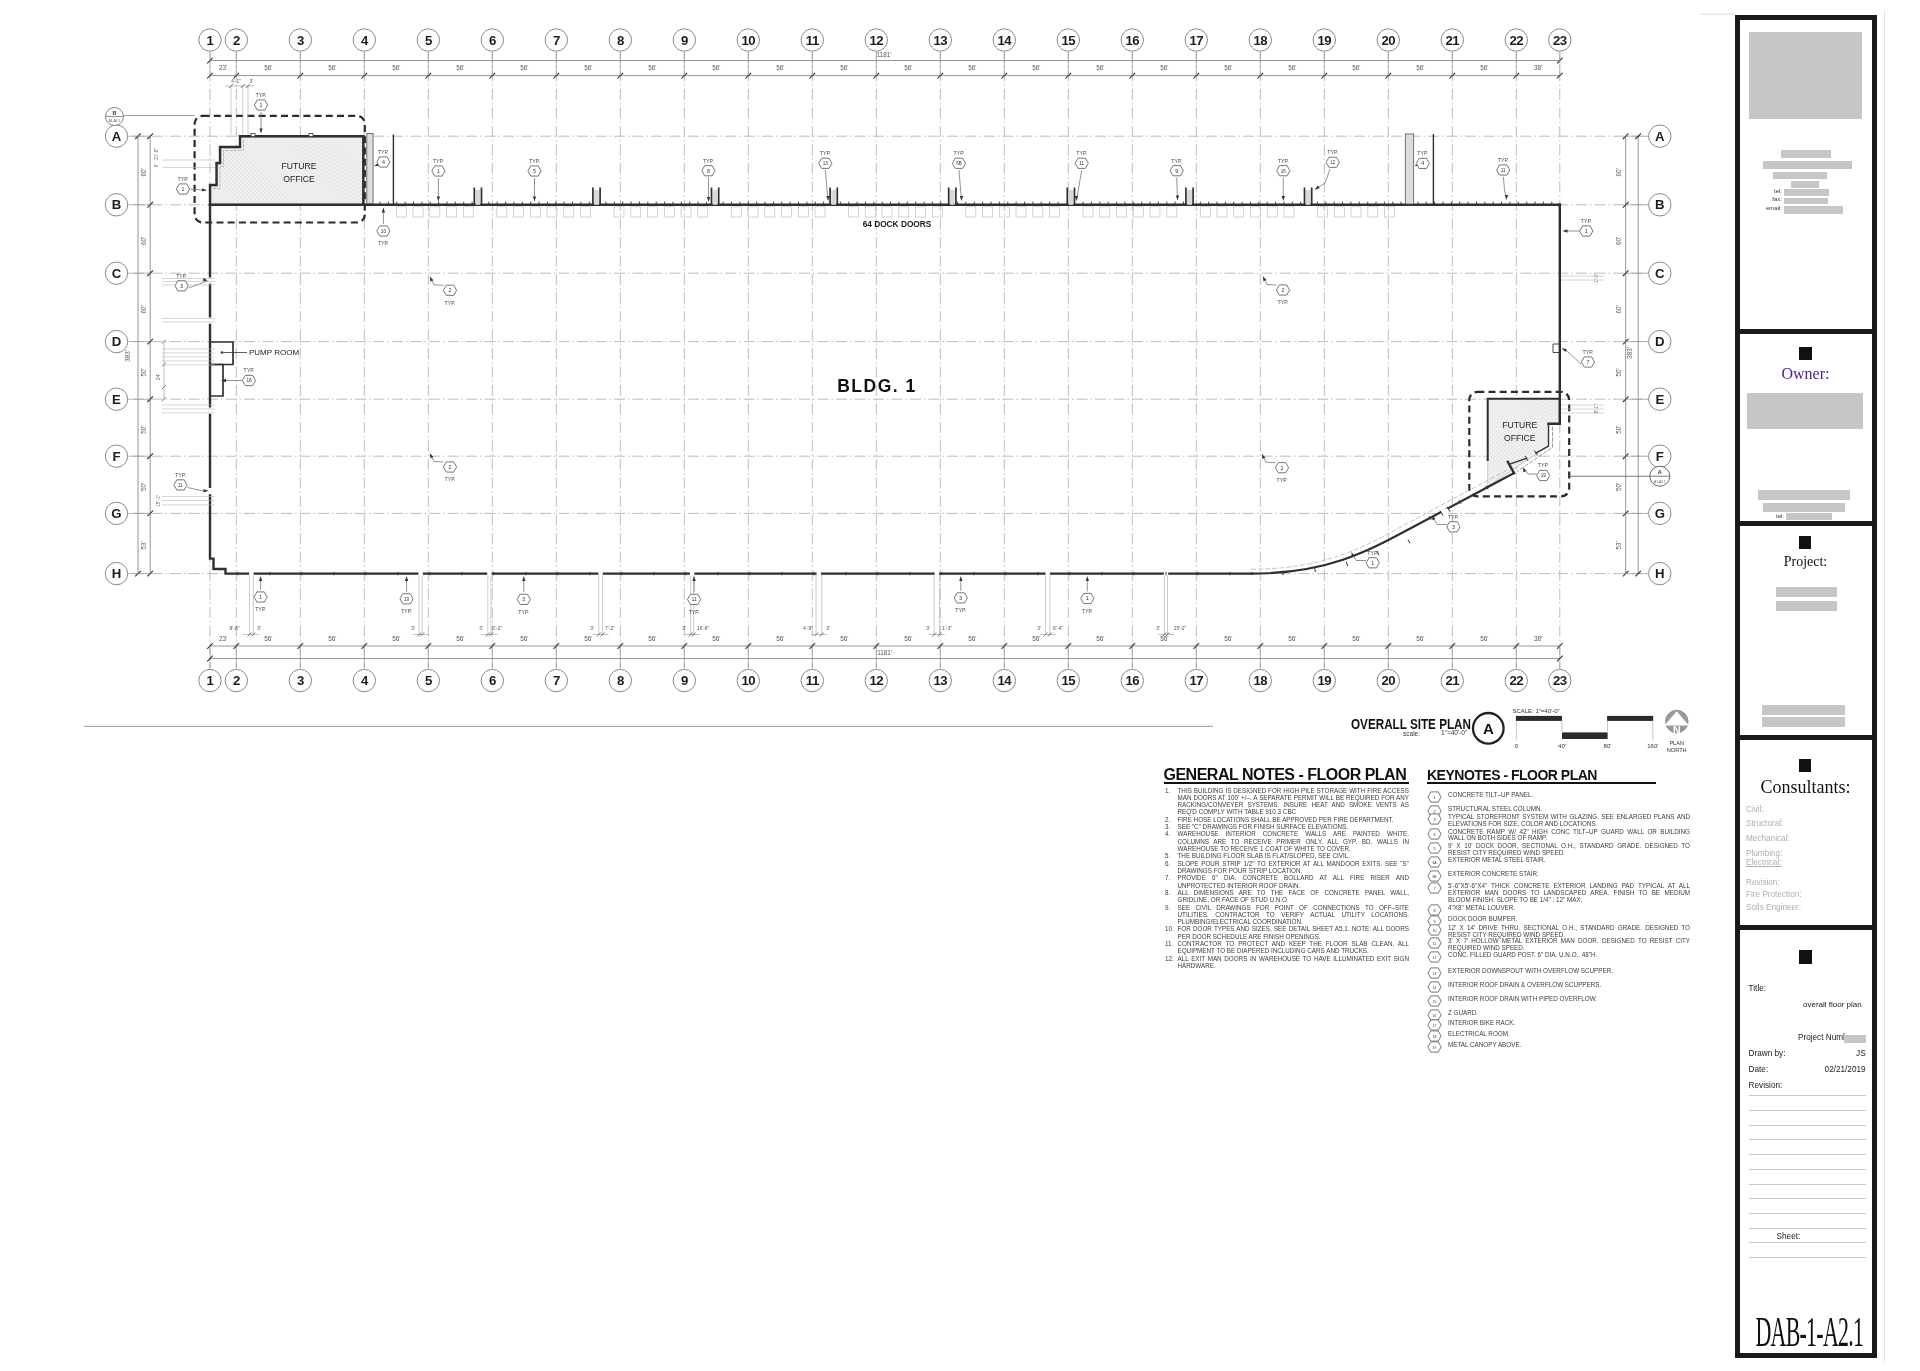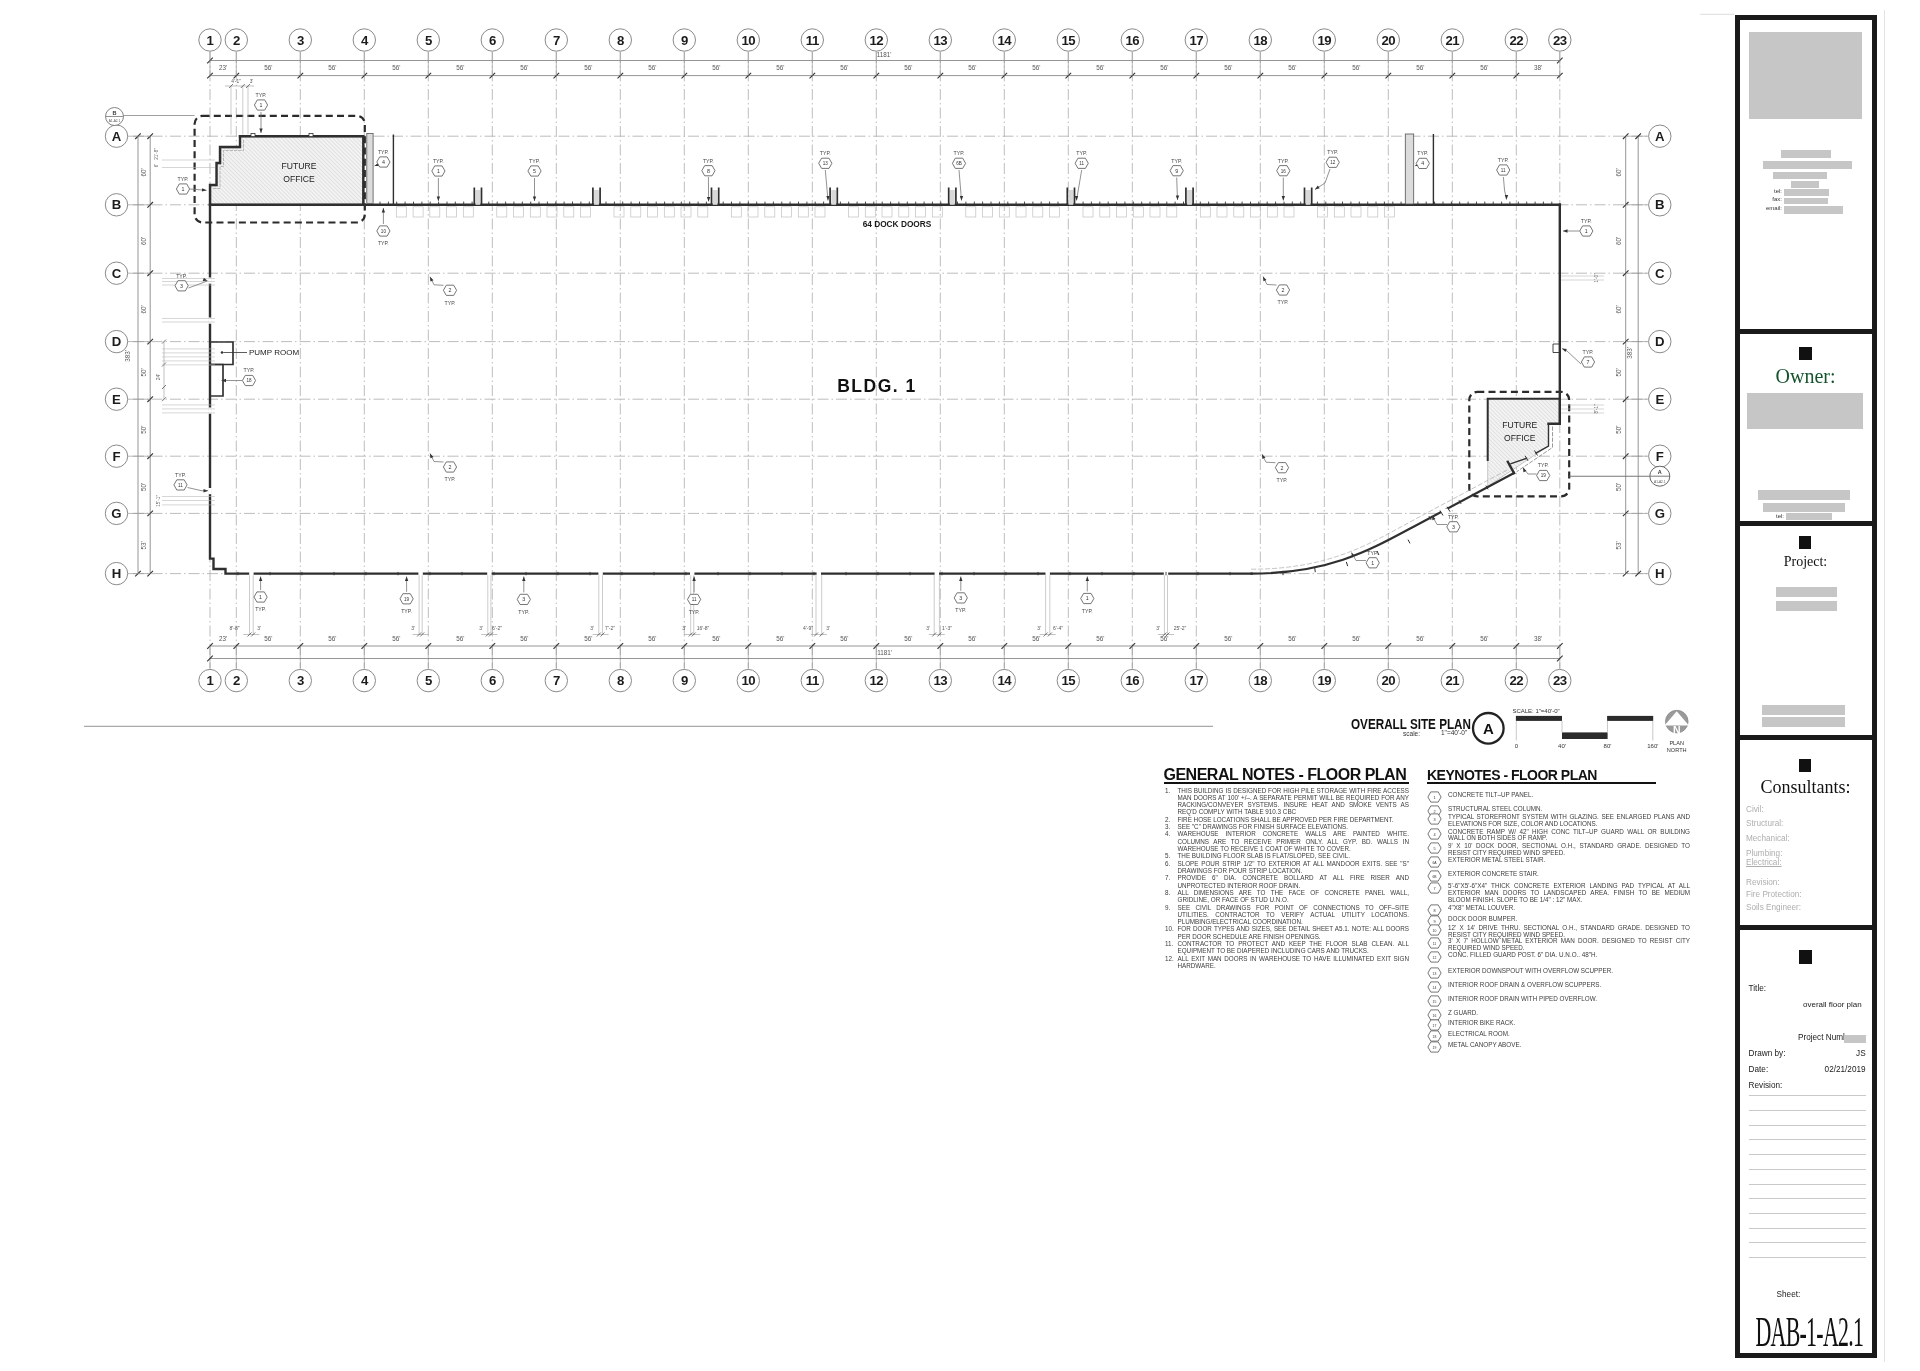--- a/index.html
+++ b/index.html
@@ -1210,21 +1210,21 @@
 <div class="gbar" style="left:1773.4px;top:172px;width:53.6px;height:6.6px;"></div>
 <div class="gbar" style="left:1791.2px;top:181.2px;width:28.1px;height:6.6px;"></div>
 <div style="position:absolute;left:1746px;top:187.5px;width:36px;text-align:right;font-size:6px;color:#333;">tel:</div>
 <div class="gbar" style="left:1783.6px;top:188.8px;width:45.9px;height:7.7px;"></div>
 <div style="position:absolute;left:1746px;top:196.3px;width:36px;text-align:right;font-size:6px;color:#333;">fax:</div>
 <div class="gbar" style="left:1783.6px;top:197.5px;width:44.4px;height:6.6px;"></div>
 <div style="position:absolute;left:1746px;top:205px;width:36px;text-align:right;font-size:6px;color:#333;">email:</div>
 <div class="gbar" style="left:1783.6px;top:206.2px;width:59.7px;height:7.6px;"></div>
 
 <div style="position:absolute;left:1798.9px;top:347.1px;width:12.7px;height:12.8px;background:#111;"></div>
-<div class="serif" style="position:absolute;left:1737px;top:364.5px;width:137px;text-align:center;font-size:20px;color:#14532d;">Owner:</div>
+<div class="serif" style="position:absolute;left:1737px;top:364.5px;width:137px;text-align:center;font-size:16px;color:#4c1d95;">Owner:</div>
 <div class="gbar" style="left:1747.3px;top:393px;width:115.4px;height:35.7px;"></div>
 <div class="gbar" style="left:1758px;top:490px;width:92px;height:10.2px;"></div>
 <div class="gbar" style="left:1763px;top:502.8px;width:82px;height:9.2px;"></div>
 <div style="position:absolute;left:1756px;top:513px;width:28px;text-align:right;font-size:6px;color:#333;">tel:</div>
 <div class="gbar" style="left:1786px;top:512.8px;width:46px;height:7px;"></div>
 
 <div style="position:absolute;left:1798.5px;top:535.9px;width:12.7px;height:12.8px;background:#111;"></div>
 <div class="serif" style="position:absolute;left:1737px;top:553.5px;width:137px;text-align:center;font-size:14px;color:#111;">Project:</div>
 <div class="gbar" style="left:1775.9px;top:586.9px;width:61.3px;height:10.2px;"></div>
 <div class="gbar" style="left:1775.9px;top:601.2px;width:61.3px;height:10.2px;"></div>
@@ -1257,13 +1257,13 @@
 <div style="position:absolute;left:1748.6px;top:1124.8px;width:117px;height:1px;background:#c9c9c9;"></div>
 <div style="position:absolute;left:1748.6px;top:1139.4px;width:117px;height:1px;background:#c9c9c9;"></div>
 <div style="position:absolute;left:1748.6px;top:1154.1px;width:117px;height:1px;background:#c9c9c9;"></div>
 <div style="position:absolute;left:1748.6px;top:1168.8px;width:117px;height:1px;background:#c9c9c9;"></div>
 <div style="position:absolute;left:1748.6px;top:1183.5px;width:117px;height:1px;background:#c9c9c9;"></div>
 <div style="position:absolute;left:1748.6px;top:1198.2px;width:117px;height:1px;background:#c9c9c9;"></div>
 <div style="position:absolute;left:1748.6px;top:1212.9px;width:117px;height:1px;background:#c9c9c9;"></div>
 <div style="position:absolute;left:1748.6px;top:1227.5px;width:117px;height:1px;background:#c9c9c9;"></div>
 <div style="position:absolute;left:1748.6px;top:1242.2px;width:117px;height:1px;background:#c9c9c9;"></div>
 <div style="position:absolute;left:1748.6px;top:1256.9px;width:117px;height:1px;background:#c9c9c9;"></div>
-<div class="tb-label" style="left:1748.6px;top:1290px;padding-left:28px;">Sheet:</div>
+<div class="tb-label" style="left:1748.6px;top:1232px;padding-left:28px;">Sheet:</div>
 <div class="serif" style="position:absolute;left:1737px;top:1308px;width:137px;text-align:center;font-size:30px;color:#111;letter-spacing:-1px;white-space:nowrap;transform:scale(0.73,1.42);transform-origin:50% 0;">DAB-1-A2.1</div>
 </body></html>

